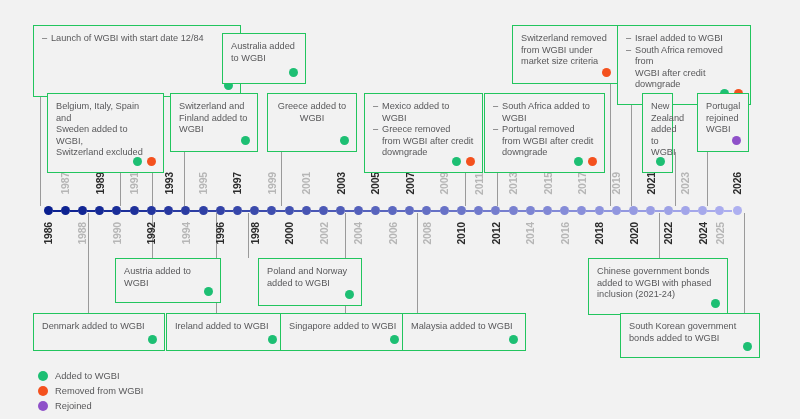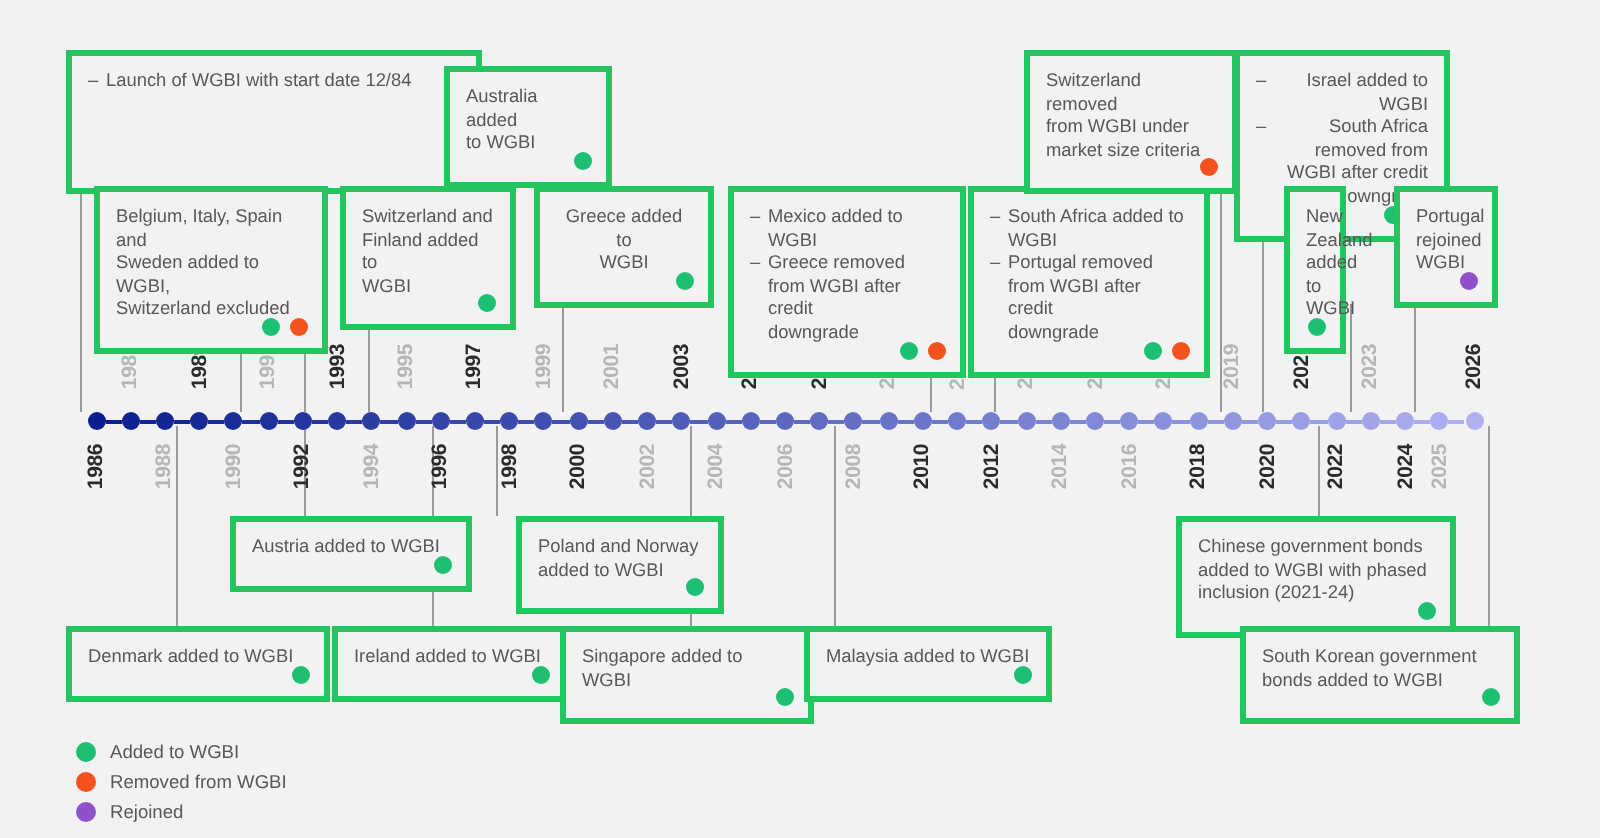--- a/index.html
+++ b/index.html
@@ -8,21 +8,21 @@
     background: #f2f2f2;
     font-family: "Liberation Sans", sans-serif;
     overflow: hidden;
   }
   #stage { position: relative; width: 800px; height: 419px; }
 
   
   .box {
     position: absolute;
     background: #f2f2f2;
-    border: 3px solid #22c55e;
+    border: 1px solid #22c55e;
     color: #58585a;
     font-size: 9.2px;
     line-height: 11.6px;
     padding: 7px 8px 13px 8px;
     z-index: 4;
   }
   .box .txt { white-space: pre-line; }
   .box ul { list-style: none; }
   .box li {
     position: relative;
@@ -184,21 +184,21 @@
         </div>
       </div>
       <div class="box" style="left: 512px; top: 25px; width: 107px; min-height: 59px;">
         <div class="txt">Switzerland removed
 from WGBI under
 market size criteria</div>
         <div class="dots">
           <div class="dot d-removed"></div>
         </div>
       </div>
-      <div class="box" style="left: 617px; top: 25px; width: 108px; min-height: 59px; text-align: right;">
+      <div class="box" style="left: 617px; top: 25px; width: 134px; min-height: 59px;">
         <ul>
           <li>Israel added to WGBI</li>
           <li>South Africa removed from
 WGBI after credit downgrade</li>
         </ul>
         <div class="dots">
           <div class="dot d-added"></div>
           <div class="dot d-removed"></div>
         </div>
       </div>
@@ -218,21 +218,21 @@
         <div class="dots">
           <div class="dot d-rejoined"></div>
         </div>
       </div>
       <div class="box" style="left: 33px; top: 313px; width: 132px; min-height: 38px;">
         <div class="txt">Denmark added to WGBI</div>
         <div class="dots">
           <div class="dot d-added"></div>
         </div>
       </div>
-      <div class="box" style="left: 115px; top: 258px; width: 121px; min-height: 38px;">
+      <div class="box" style="left: 115px; top: 258px; width: 106px; min-height: 38px;">
         <div class="txt">Austria added to WGBI</div>
         <div class="dots">
           <div class="dot d-added"></div>
         </div>
       </div>
       <div class="box" style="left: 166px; top: 313px; width: 119px; min-height: 38px;">
         <div class="txt">Ireland added to WGBI</div>
         <div class="dots">
           <div class="dot d-added"></div>
         </div>

